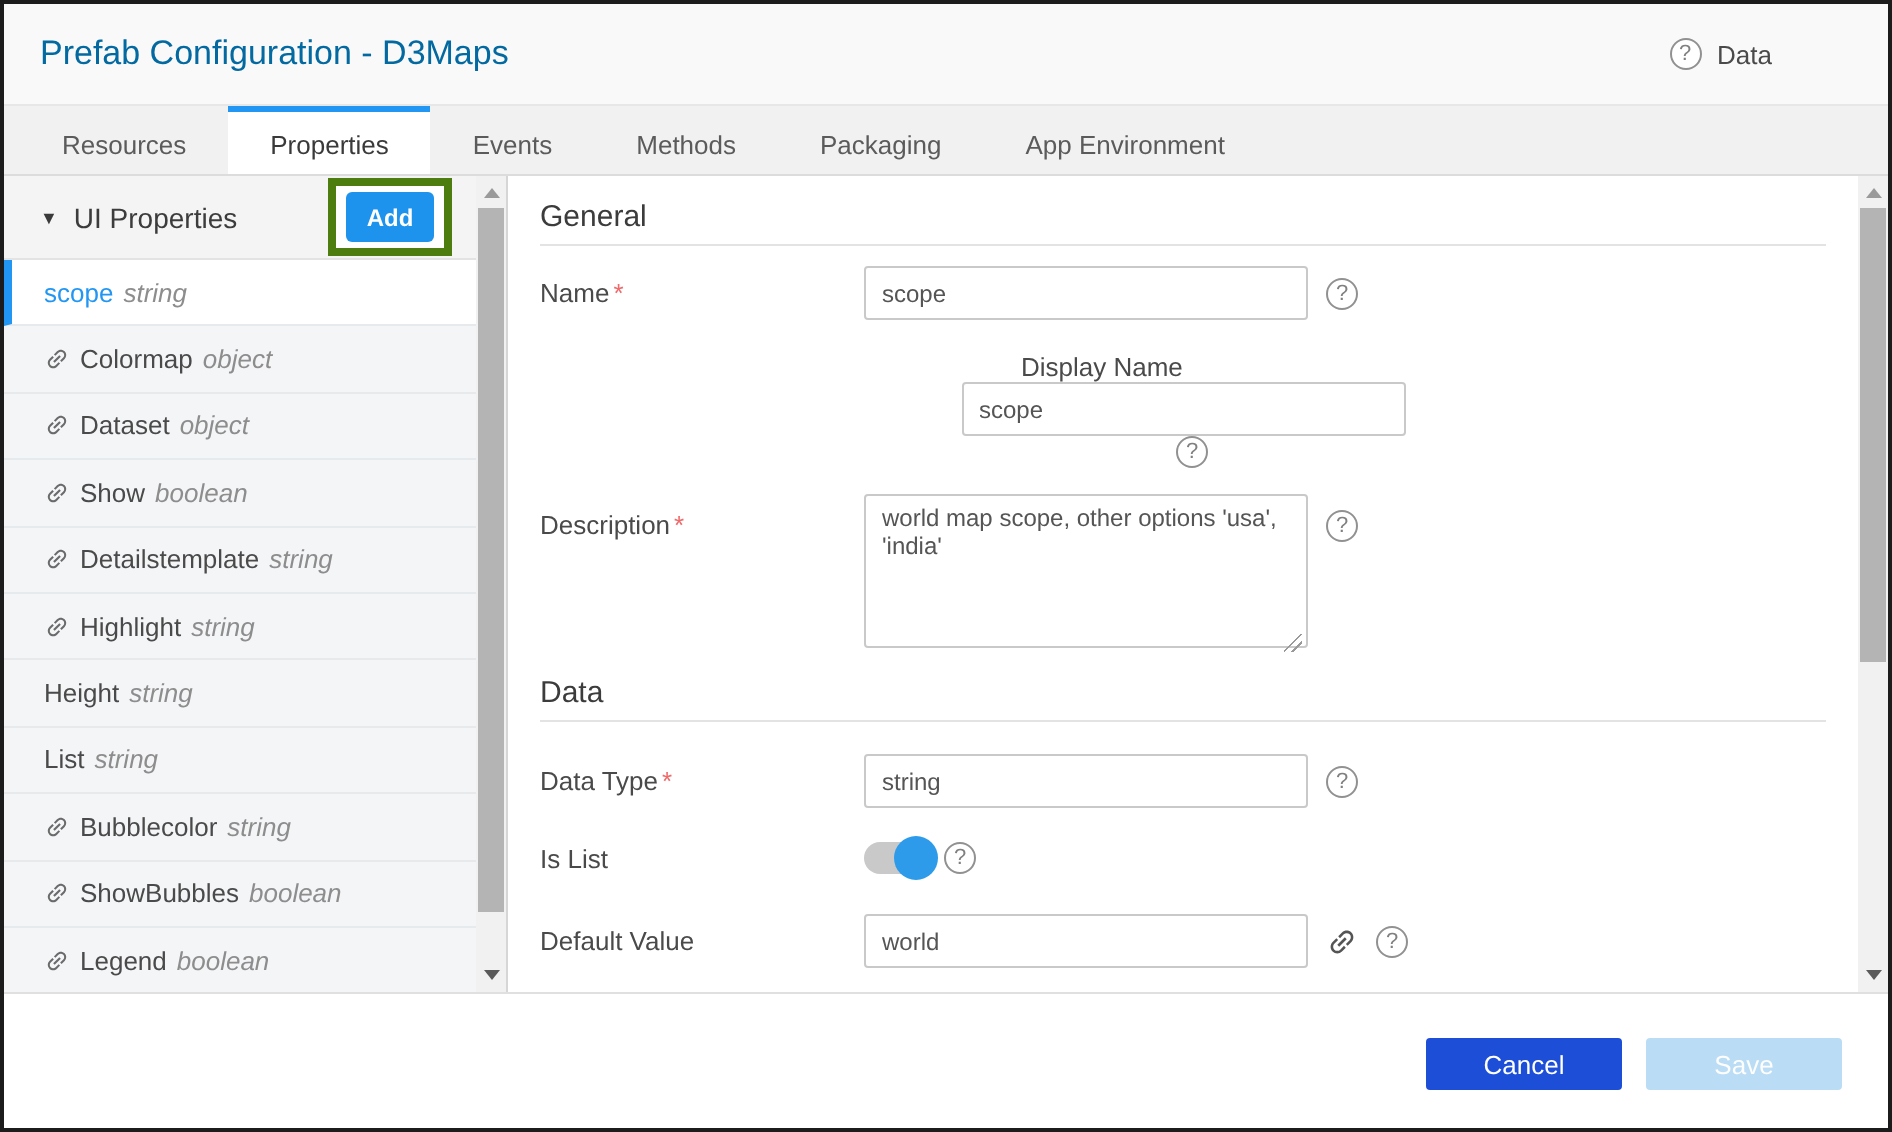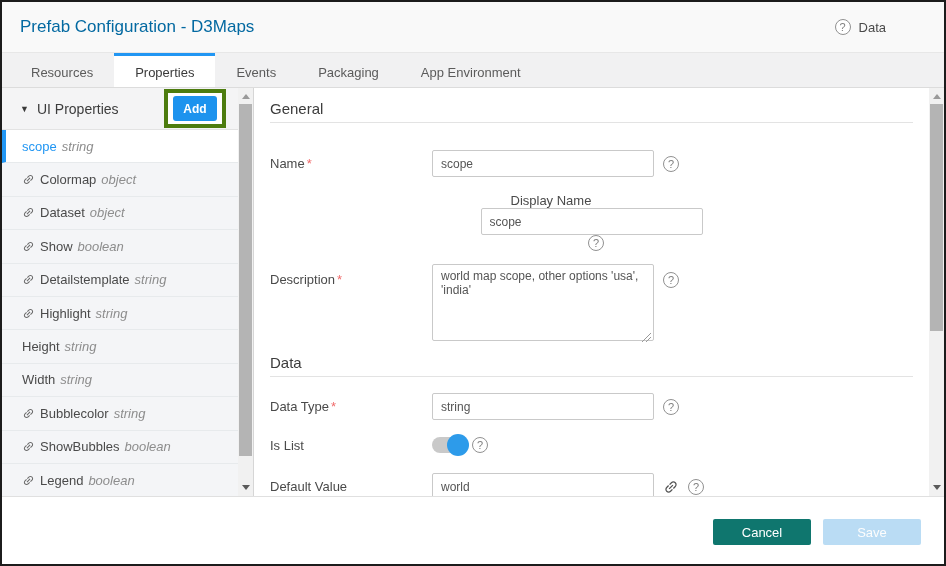--- a/index.html
+++ b/index.html
@@ -54,59 +54,60 @@
   .form-row { display:flex; align-items:center; }
   .form-row.top { align-items:flex-start; }
   .f-label { width:162px; font-size:13px; color:#4a4a4a; flex:none; }
   .form-row.top .f-label { margin-top:8px; }
   .req { color:#f06a6a; margin-left:2px; }
   .t-input { width:222px; height:27px; border:1px solid #c9c9c9; border-radius:2px; padding:0 8px; font-size:12px; color:#555; font-family:"Liberation Sans",sans-serif; background:#fff; }
   .ta-wrap { position:relative; width:222px; }
   .t-area { width:222px; height:77px; border:1px solid #c9c9c9; border-radius:2px; padding:4px 8px; font-size:12px; color:#555; font-family:"Liberation Sans",sans-serif; resize:none; overflow:hidden; }
   .resize-handle { position:absolute; right:3px; bottom:3px; width:9px; height:9px; background:linear-gradient(135deg, transparent 0 45%, #999 45% 52%, transparent 52% 68%, #999 68% 75%, transparent 75%); }
   .icon-gap { margin-left:9px; }
-  .row-name { margin-top:27px; }
+  .row-name { margin-top:10px; }
   .row-display { margin-top:16px;flex-direction:column; }
   .row-desc { margin-top:13px; }
   .sec-data { margin-top:9px; }
   .row-datatype { margin-top:16px; }
   .row-islist { margin-top:17px; }
   .row-default { margin-top:20px; }
   .row-binding { margin-top:16px; }
 
   .toggle { position:relative; width:36px; height:16px; background:#c9c9c9; border-radius:8px; cursor:pointer; margin-right:4px; }
   .toggle-knob { position:absolute; right:-1px; top:-3px; width:22px; height:22px; border-radius:50%; background:#2d9bea; }
 
   .link-icon-lg { width:16px; height:16px; transform:rotate(-45deg); color:#555; flex:none; }
   .select-box { position:relative; width:222px; height:27px; border:1px solid #c9c9c9; border-radius:2px; background:#fff; cursor:pointer; }
   .select-chevron { position:absolute; right:5px; top:6px; }
 
   
   .footer { height:66px; background:#fff; display:flex; justify-content:flex-end; align-items:flex-start; padding-top:22px; padding-right:23px; gap:12px; }
   .btn { width:98px; height:26px; border:none; border-radius:2px; font-size:13px; font-family:"Liberation Sans",sans-serif; cursor:pointer; }
-  .btn-cancel { background:#0f766e; color:#fff; }
+  .btn-cancel { background:#1d4ed8; color:#fff; }
   .btn-save { background:#badcf4; color:#fdfdfd; }
 </style>
 </head>
 <body>
 
 <div class="window">
 
   <div class="titlebar">
     <span class="title">Prefab Configuration - D3Maps</span>
     <div class="help-wrap">
       <span class="q-icon">?</span>
       <span class="help-text">Data</span>
     </div>
   </div>
 
   <div class="tabbar" id="tabbar">
       <div class="tab">Resources</div>
       <div class="tab active">Properties</div>
       <div class="tab">Events</div>
+      <div class="tab">Methods</div>
       <div class="tab">Packaging</div>
       <div class="tab">App Environment</div>
     </div>
 
   <div class="content">
 
     <div class="sidebar">
       <div class="sidebar-main">
         <div class="sidebar-header">
           <span class="tri">▼</span>
@@ -153,21 +154,21 @@
                 <path fill="currentColor" d="M3.9 12c0-1.71 1.39-3.1 3.1-3.1h4V7H7c-2.76 0-5 2.24-5 5s2.24 5 5 5h4v-1.9H7c-1.71 0-3.1-1.39-3.1-3.1zM8 13h8v-2H8v2zm9-6h-4v1.9h4c1.71 0 3.1 1.39 3.1 3.1s-1.39 3.1-3.1 3.1h-4V17h4c2.76 0 5-2.24 5-5s-2.24-5-5-5z"></path>
               </svg>
               <span class="prop-name">Highlight</span>
               <span class="prop-type">string</span>
             </div>
             <div class="prop-item">
               <span class="prop-name">Height</span>
               <span class="prop-type">string</span>
             </div>
             <div class="prop-item">
-              <span class="prop-name">Width</span>
+              <span class="prop-name">List</span>
               <span class="prop-type">string</span>
             </div>
             <div class="prop-item">
               <svg class="link-svg" viewBox="0 0 24 24">
                 <path fill="currentColor" d="M3.9 12c0-1.71 1.39-3.1 3.1-3.1h4V7H7c-2.76 0-5 2.24-5 5s2.24 5 5 5h4v-1.9H7c-1.71 0-3.1-1.39-3.1-3.1zM8 13h8v-2H8v2zm9-6h-4v1.9h4c1.71 0 3.1 1.39 3.1 3.1s-1.39 3.1-3.1 3.1h-4V17h4c2.76 0 5-2.24 5-5s-2.24-5-5-5z"></path>
               </svg>
               <span class="prop-name">Bubblecolor</span>
               <span class="prop-type">string</span>
             </div>
             <div class="prop-item">

